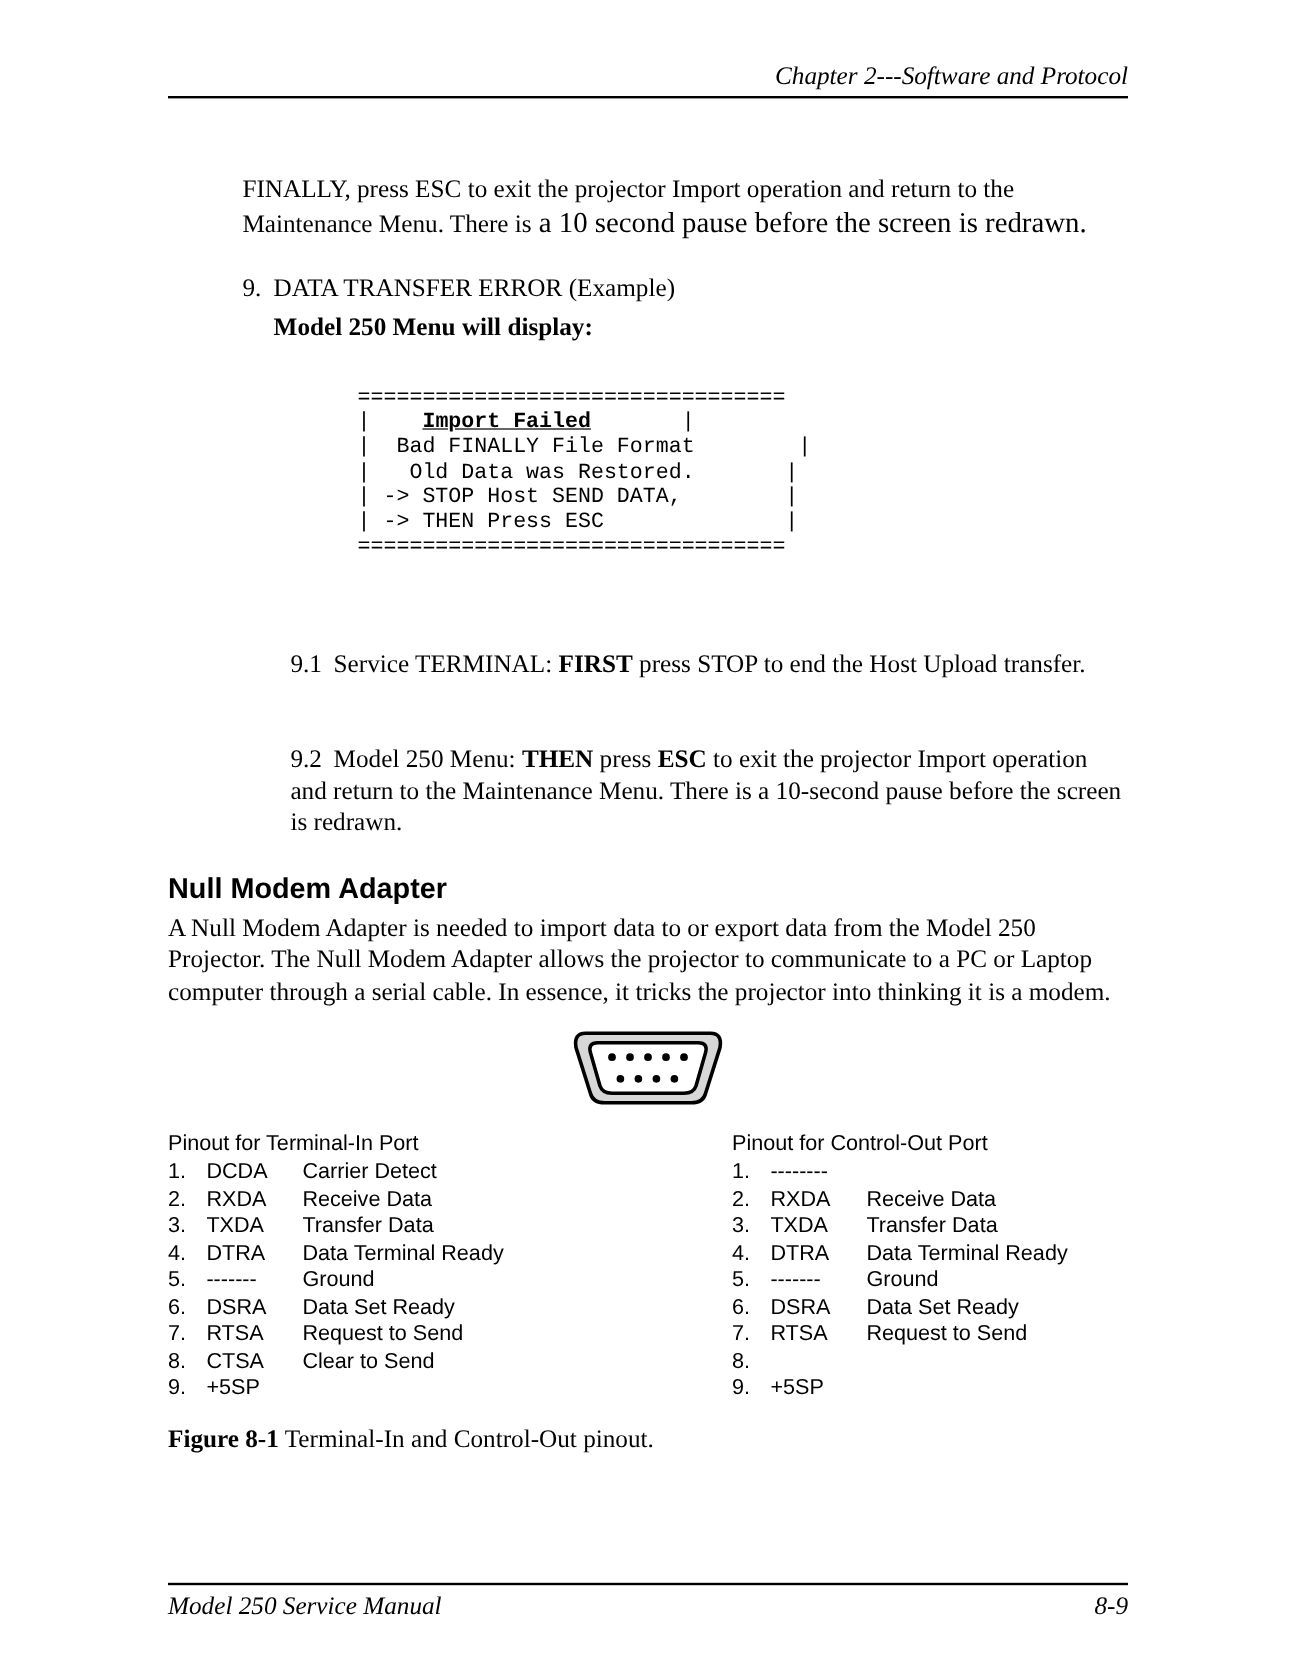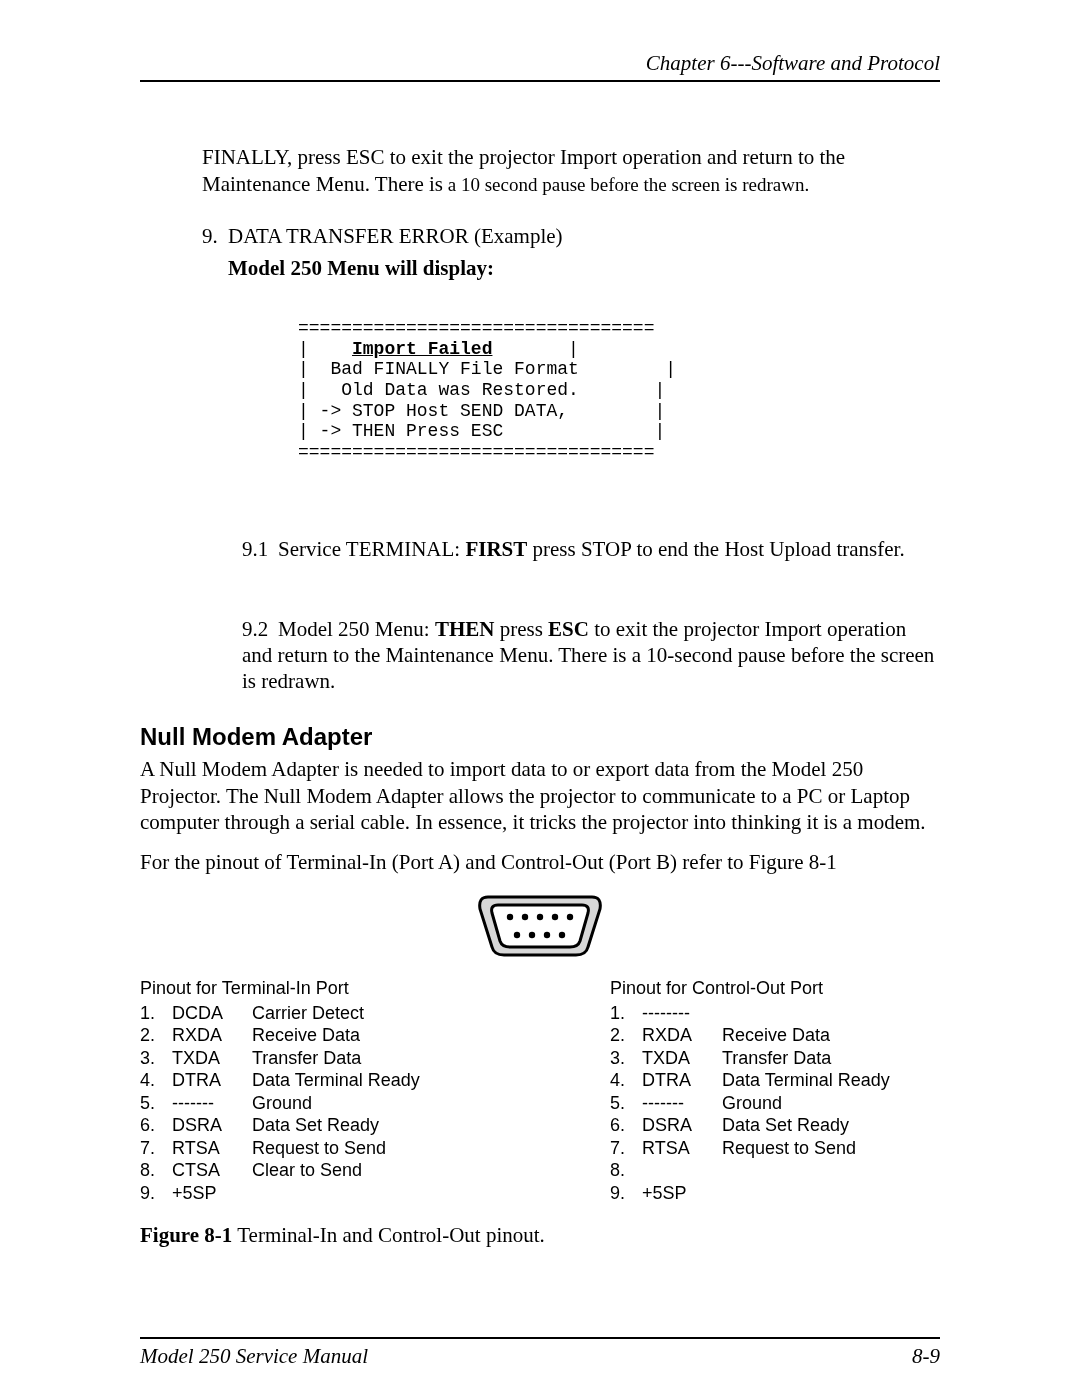--- a/index.html
+++ b/index.html
@@ -58,35 +58,35 @@
   }
   .pin-col { width: 330px; }
   .pin-col .pin-title { margin-bottom: 2px; }
   .pin-row { display:flex; }
   .pin-row .c1 { width: 32px; }
   .pin-row .c2 { width: 80px; }
   .pin-row .c3 { flex:1; }
   .fig-caption { text-align:left; font-size:21px; }
   .footer-area {
     position: absolute;
-    left: 140px; right: 140px; bottom: 28px;
+    left: 140px; right: 140px; bottom: 46px;
     border-top: 2px solid #000;
     padding-top: 4px;
     font-style: italic;
     display: flex; justify-content: space-between;
   }
-  .smaller { font-size: 19px; }
+  .smaller { font-size: 24px; }
 </style>
 </head>
 <body>
 
 <div class="page">
 
   <div class="header-area">
-    <span>Chapter 6---Software and Protocol</span>
+    <span>Chapter 2---Software and Protocol</span>
   </div>
 
   <div class="indent-block">
 
     <p class="para">
       <span>FINALLY, press ESC to exit the projector Import operation and return to the Maintenance Menu. There is</span><span class="smaller"> a 10 second pause before the screen is redrawn.</span>
     </p>
 
     <p class="ol-item" style="margin-top:26px;">
       <span class="ol-num">9.</span><span>DATA TRANSFER ERROR (Example)</span>
@@ -107,21 +107,20 @@
       <span class="sub-num">9.1</span><span>Service TERMINAL: </span><span class="bold">FIRST</span><span> press STOP to end the Host Upload transfer.</span>
     </p>
     <p class="sub-item">
       <span class="sub-num">9.2</span><span>Model 250 Menu: </span><span class="bold">THEN</span><span> press </span><span class="bold">ESC</span><span> to exit the projector Import operation and return        to the Maintenance Menu. There is a 10-second pause before the screen is redrawn.</span>
     </p>
 
   </div>
 
   <div class="section-title">Null Modem Adapter</div>
   <p class="para">A Null Modem Adapter is needed to import data to or export data from the Model 250 Projector. The Null Modem Adapter allows the projector to communicate to a PC or Laptop computer through a serial cable. In essence, it tricks the projector into thinking it is a modem.</p>
-  <p class="para">For the pinout of Terminal-In (Port A) and Control-Out (Port B) refer to Figure 8-1</p>
 
   <div class="fig-wrap">
     <svg class="db9-svg" width="140" height="72">
       <path d="M18 8 H122 Q132 8 130 20 L118 58 Q116 66 106 66 H34 Q24 66 22 58 L10 20 Q8 8 18 8 Z" fill="#d7d7d7" stroke="#000" stroke-width="3"></path>
       <path d="M28 16 H112 Q120 16 118 24 L110 52 Q108 58 100 58 H40 Q32 58 30 52 L22 24 Q20 16 28 16 Z" fill="#fff" stroke="#000" stroke-width="3"></path>
       <circle cx="40" cy="28" r="3.2" fill="#000"></circle>
         <circle cx="55" cy="28" r="3.2" fill="#000"></circle>
         <circle cx="70" cy="28" r="3.2" fill="#000"></circle>
         <circle cx="85" cy="28" r="3.2" fill="#000"></circle>
         <circle cx="100" cy="28" r="3.2" fill="#000"></circle>

